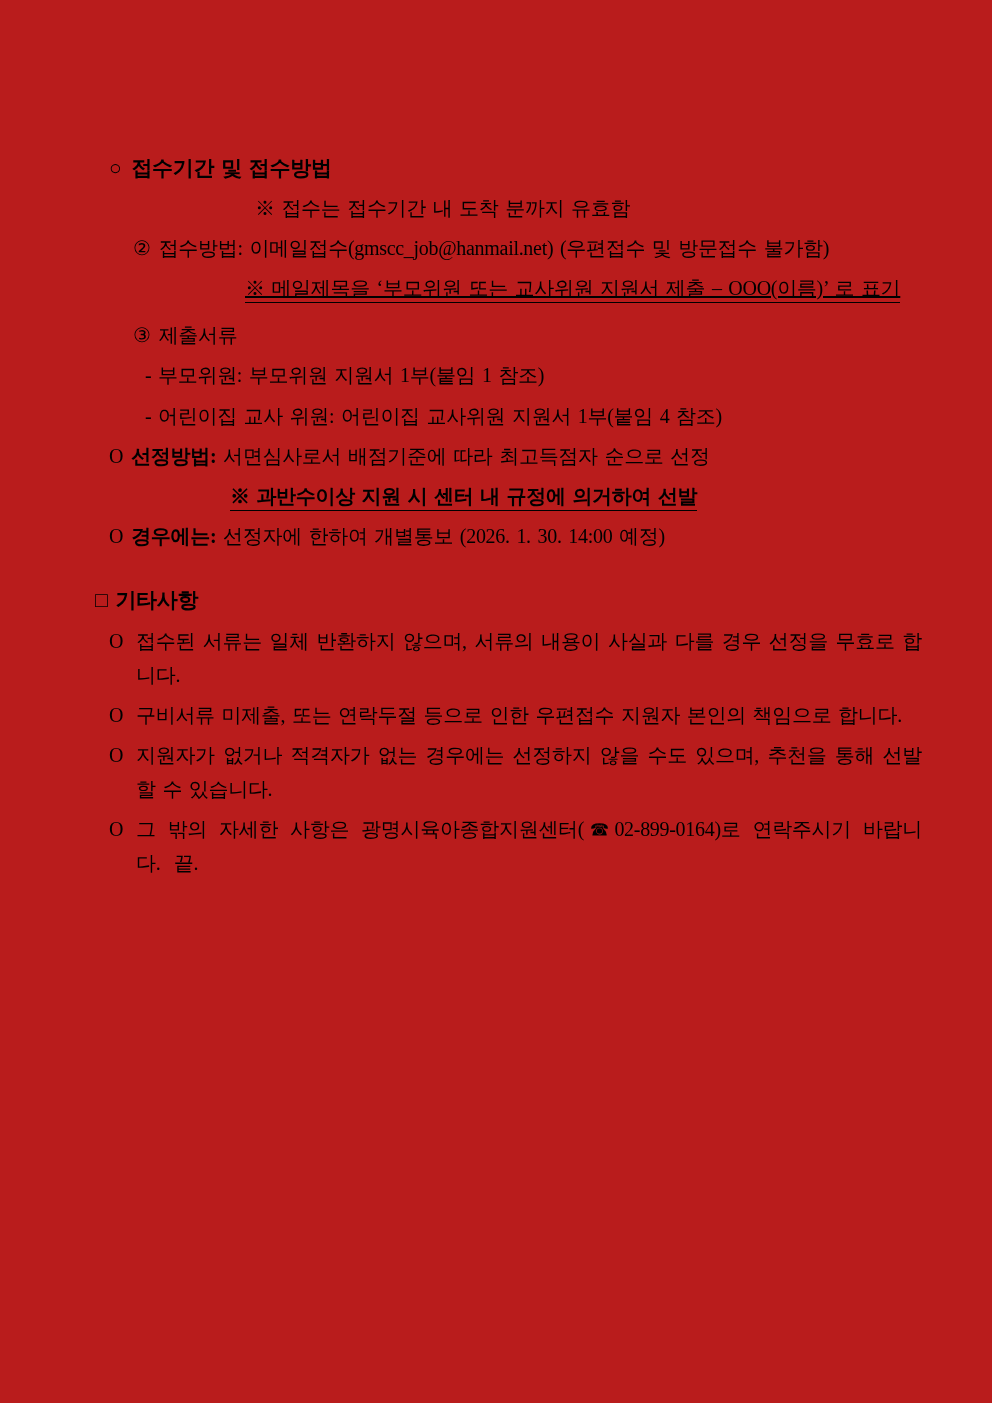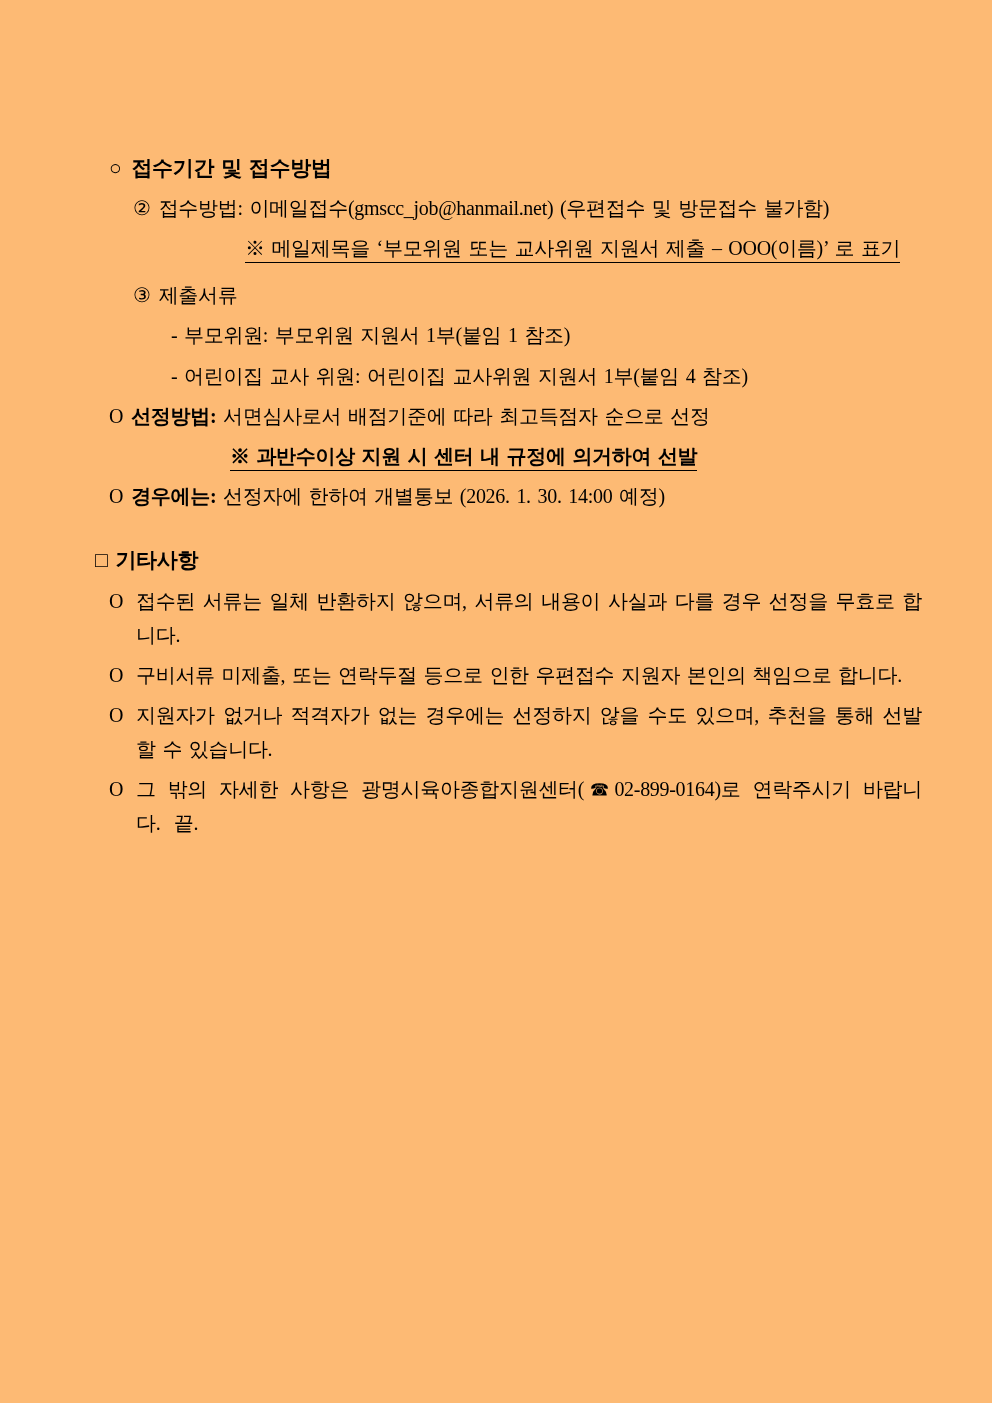--- a/index.html
+++ b/index.html
@@ -4,21 +4,21 @@
 <style>
   html, body {
     margin: 0;
     padding: 0;
     background: #ffffff;
   }
   .page {
     position: relative;
     width: 992px;
     height: 1403px;
-    background: #fdba74;
+    background: #b91c1c;
     color: #000000;
     font-family: "Liberation Serif", "DejaVu Serif", serif;
     font-size: 20px;
     box-sizing: border-box;
     padding: 152px 70px 0 95px;
     letter-spacing: -0.3px;
     word-spacing: 2px;
     overflow: hidden;
   }
   .line {
@@ -27,23 +27,23 @@
     white-space: nowrap;
   }
   .wrapline {
     line-height: 34px;
     margin-bottom: 6px;
     white-space: normal;
   }
   .h1 { margin-left: 14px; font-weight: bold; font-size: 21px; }
   .h2 { font-weight: bold; font-size: 21px; margin-top: 31px; }
   .ind-num  { margin-left: 38px; }
-  .ind-dash { margin-left: 76px; }
+  .ind-dash { margin-left: 50px; }
   .note-a { margin-left: 160px; }
-  .note-b { margin-left: 150px; margin-bottom: 14px; }
+  .note-b { margin-left: 150px; margin-bottom: 14px; text-decoration: underline; }
   .note-c { margin-left: 135px; font-weight: bold; }
   .oline  { margin-left: 14px; }
   .ul {
     border-bottom: 1.6px solid #000;
     padding-bottom: 3px;
   }
   .bold { font-weight: bold; }
   .bullet-circle { display: inline-block; margin-right: 10px; }
   .bullet-square { display: inline-block; margin-right: 8px; }
   .num { display: inline-block; margin-right: 8px; }
@@ -61,20 +61,21 @@
 </head>
 <body>
 
 <div class="page">
 
   <div class="line h1">
     <span class="bullet-circle">○</span><span>접수기간 및 접수방법</span>
   </div>
 
 
+  <div class="line note-a">※ 접수는 접수기간 내 도착 분까지 유효함</div>
 
   <div class="line ind-num">
     <span class="num">②</span><span>접수방법: 이메일접수(gmscc_job@hanmail.net) (우편접수 및 방문접수 불가함)</span>
   </div>
 
   <div class="line note-b">
     <span class="ul">※ 메일제목을 ‘부모위원 또는 교사위원 지원서 제출 – OOO(이름)’ 로 표기</span>
   </div>
 
   <div class="line ind-num">

